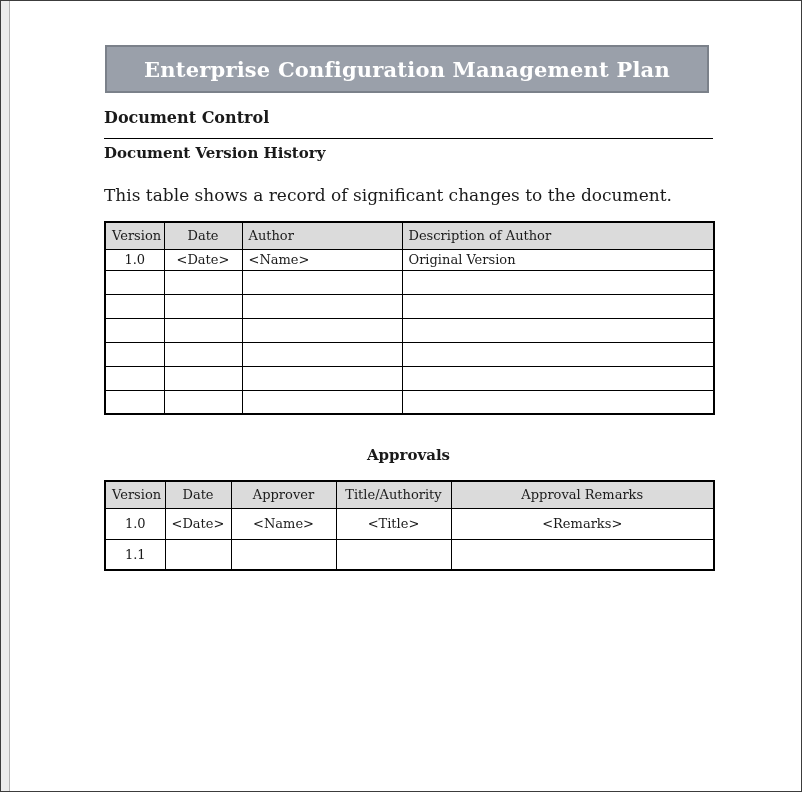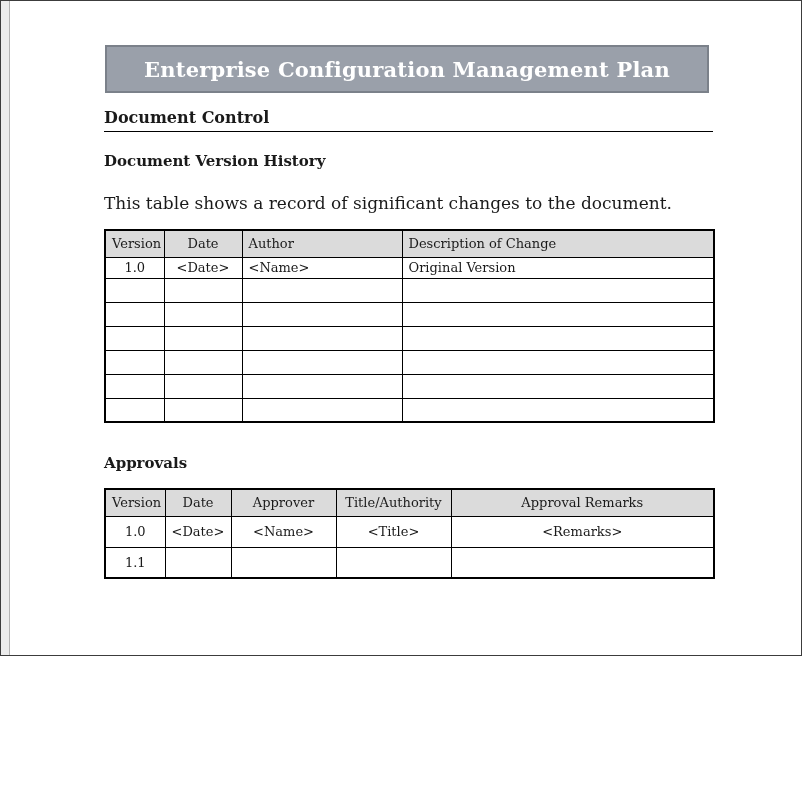--- a/index.html
+++ b/index.html
@@ -4,21 +4,21 @@
 <style>
   * { margin: 0; padding: 0; box-sizing: border-box; }
   html, body { background: #ffffff; }
   body {
     font-family: "DejaVu Serif", "Liberation Serif", serif;
     color: #1a1a1a;
   }
   .frame {
     position: relative;
     width: 802px;
-    height: 656px;
+    height: 792px;
     background: #ffffff;
     border: 1px solid #3c3c3c;
     overflow: hidden;
   }
   .page-edge-strip {
     position: absolute;
     left: 0; top: 0; bottom: 0;
     width: 9px;
     background: #ececec;
     border-right: 1px solid #b3b3b3;
@@ -44,24 +44,24 @@
     color: var(--banner-text, #ffffff);
     font-size: 21px;
     font-weight: bold;
     letter-spacing: 0.2px;
   }
   .h-control {
     margin-top: 15px;
     font-size: 16px;
     font-weight: bold;
     border-bottom: 1px solid #000000;
-    padding-bottom: 4px;
+    padding-bottom: 11px;
   }
   .h-sub {
-    margin-top: 20px;
+    margin-top: 5px;
     font-size: 15px;
     font-weight: bold;
   }
   .desc {
     margin-top: 23px;
     font-size: 17px;
   }
   table.doc-table {
     border-collapse: collapse;
     width: 609px;
@@ -85,21 +85,21 @@
   .vh-table th:nth-child(-n+2), .vh-table td:nth-child(-n+2) { text-align: center; }
   .vh-table th:nth-child(n+3),  .vh-table td:nth-child(n+3)  { text-align: left; }
   .vh-table thead tr { height: 27px; }
   .vh-table tbody tr { height: 24px; }
   .vh-table tbody tr:first-child { height: 21px; }
   
   .ap-table th, .ap-table td { text-align: center; }
   .ap-table th:last-child, .ap-table td:last-child { text-align: center; }
   .ap-table thead tr { height: 27px; }
   .ap-table tbody tr { height: 31px; }
-  .h-approvals { margin-top: 31px; }
+  .h-approvals { margin-top: 31px; text-align: center; }
 </style>
 </head>
 <body>
 
 <div class="frame">
   <div class="page-edge-strip"></div>
   <div class="content">
 
     <div class="banner">
       <span>Enterprise Configuration Management Plan</span>
@@ -116,21 +116,21 @@
         <col style="width:59px">
         <col style="width:78px">
         <col style="width:160px">
         <col style="width:312px">
       </colgroup>
     <thead>
           <tr>
             <th>Version</th>
             <th>Date</th>
             <th>Author</th>
-            <th>Description of Change</th>
+            <th>Description of Author</th>
           </tr>
         </thead>
         <tbody>
           <tr>
             <td>1.0</td>
             <td>&lt;Date&gt;</td>
             <td>&lt;Name&gt;</td>
             <td>Original Version</td>
           </tr>
           <tr>

